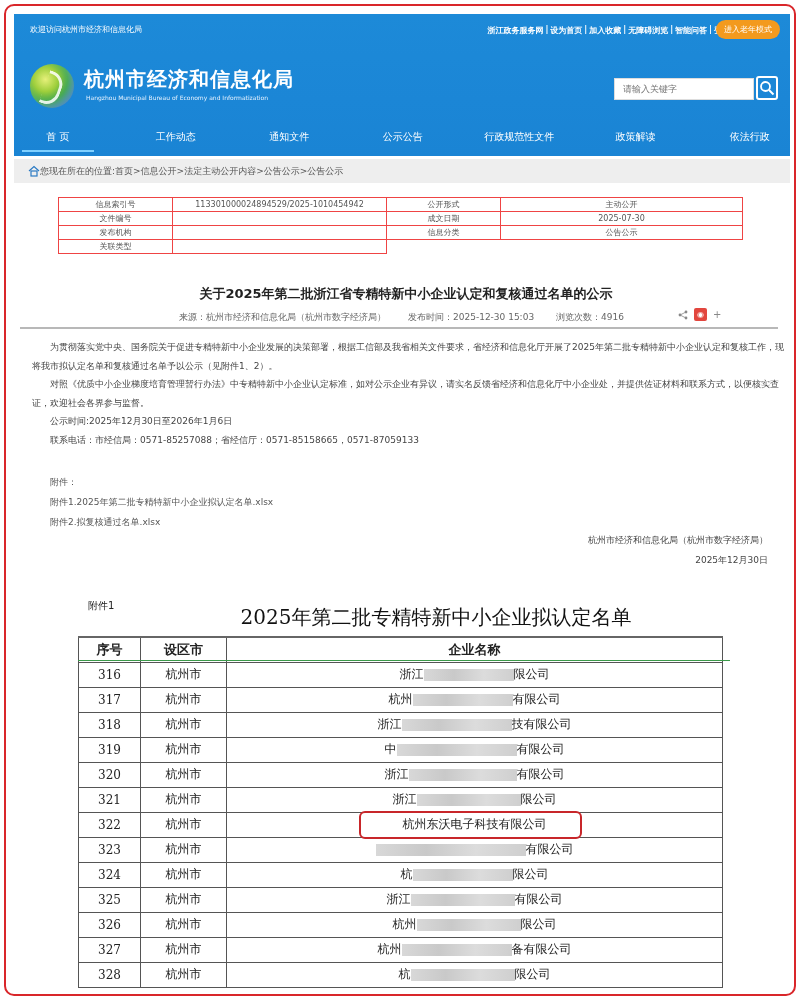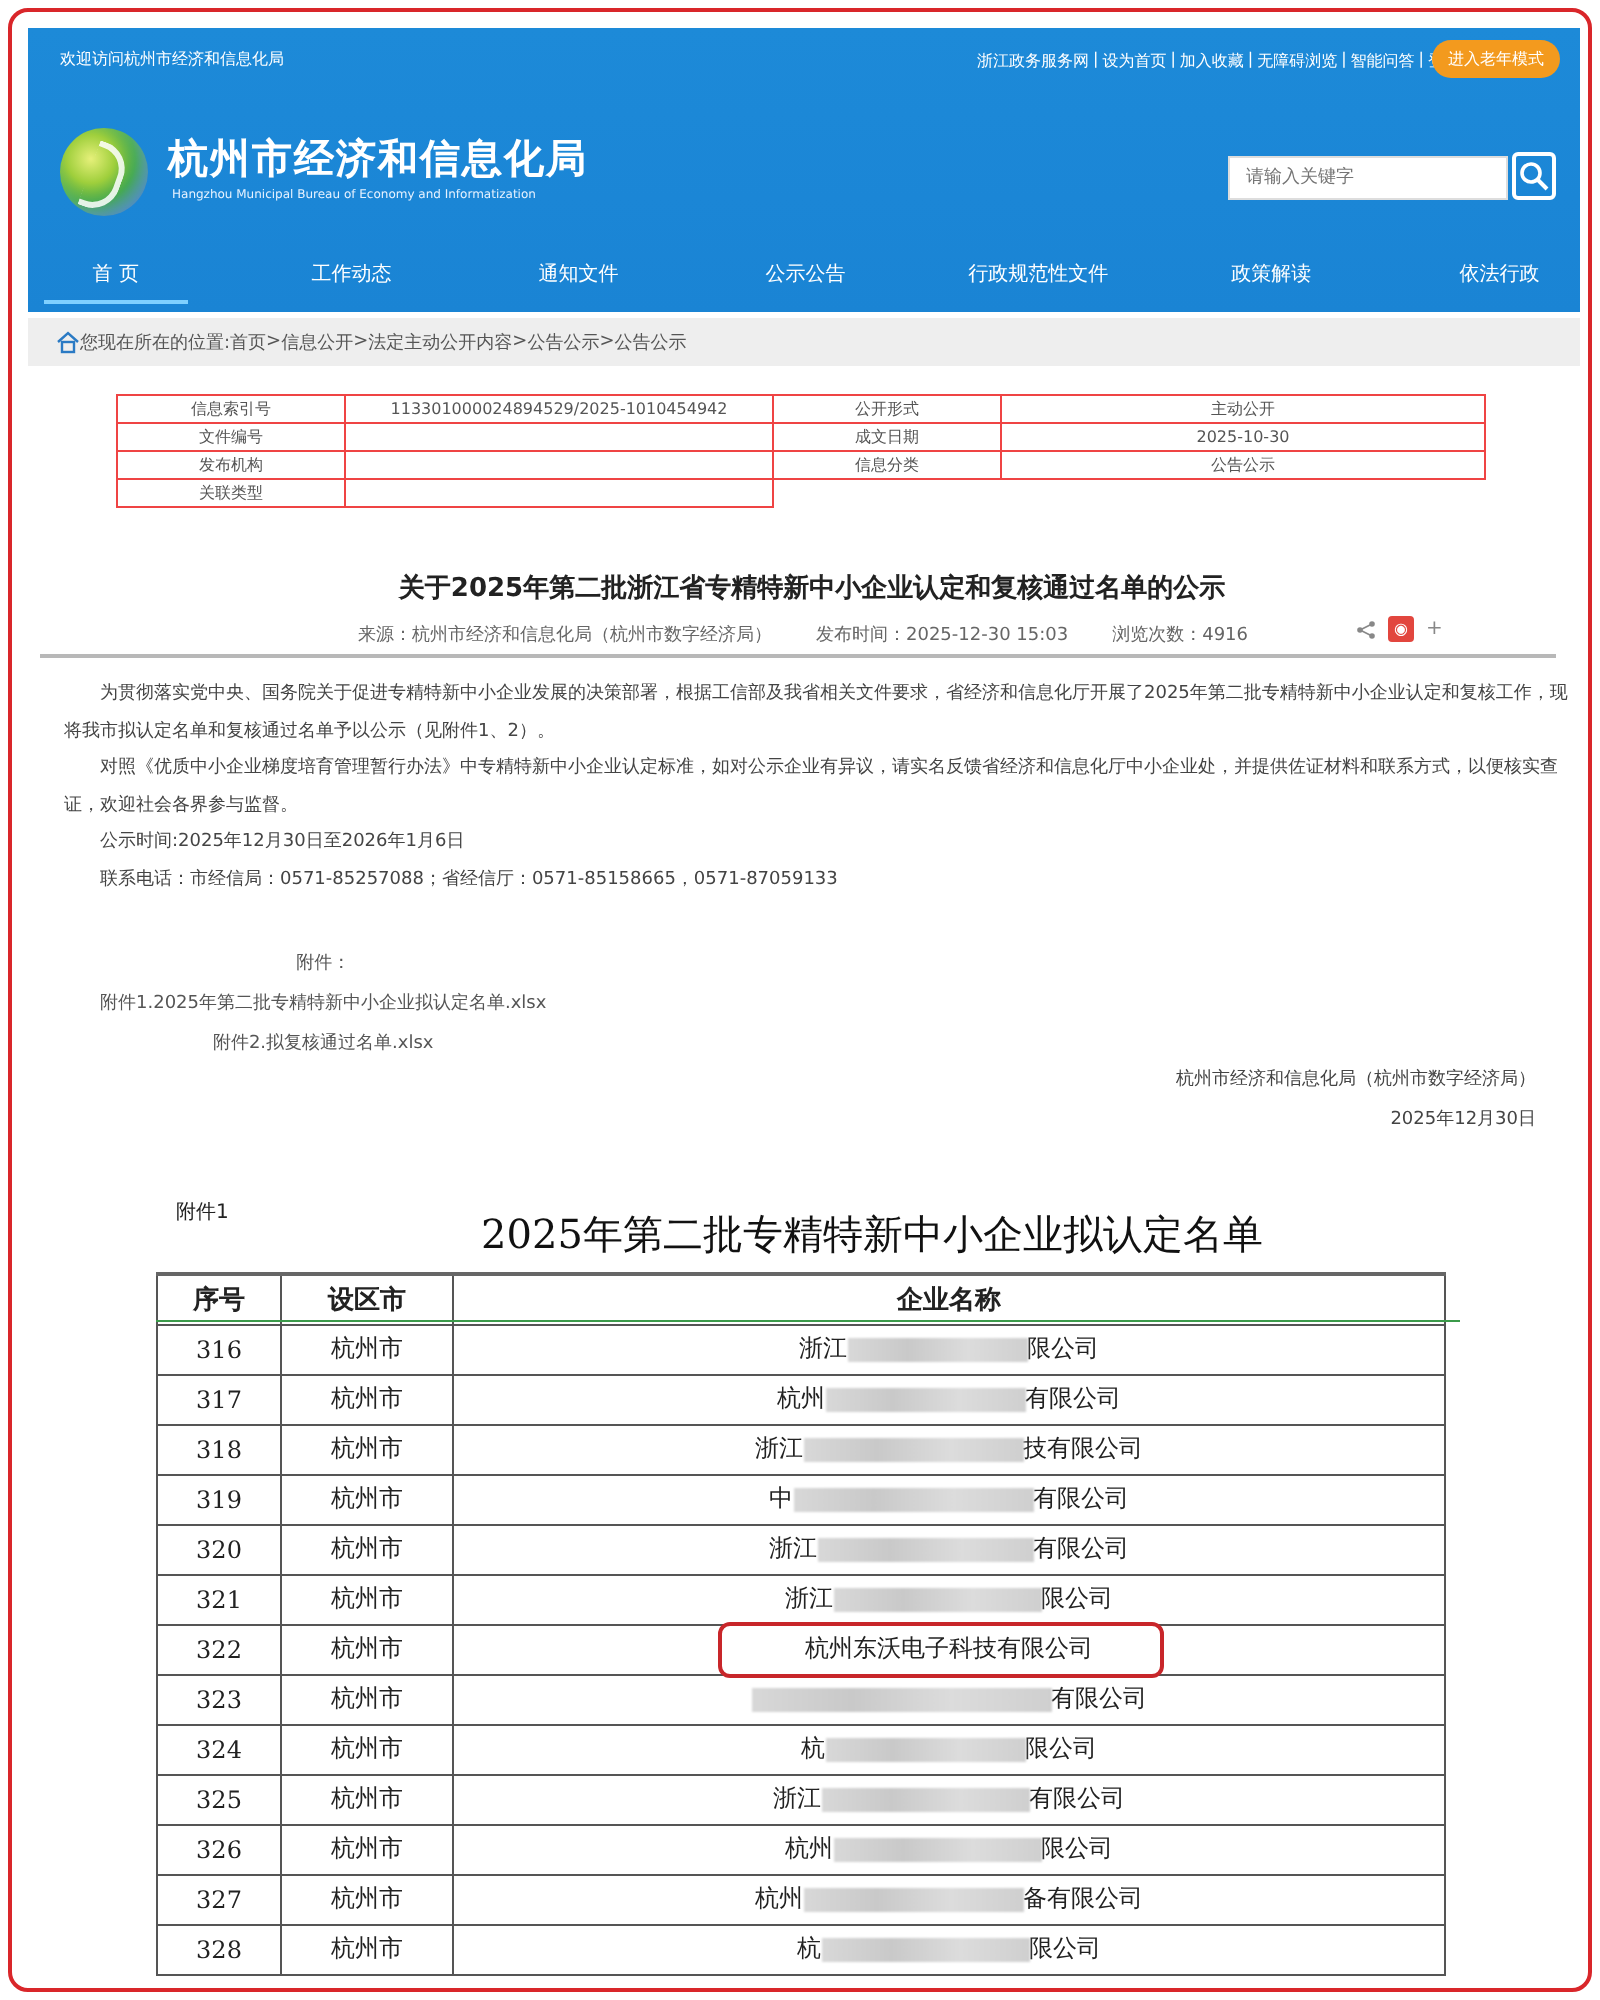--- a/index.html
+++ b/index.html
@@ -8,21 +8,21 @@
   .frame {
     position: absolute; left: 4px; top: 4px; width: 792px; height: 992px;
     border: 2px solid #d9262a; border-radius: 10px; overflow: hidden; background: #fff;
   }
   
   .header {
     position: absolute; left: 8px; top: 8px; width: 776px; height: 142px;
     background: linear-gradient(180deg, #1d8ad8 0%, #1b86d6 60%, #1a84d4 100%);
   }
   .welcome { position: absolute; left: 16px; top: 10px; font-size: 8px; color: #fff; }
-  .toplinks { position: absolute; right: 60px; top: 11px; font-size: 8px; color: #fff; display: flex; gap: 0; }
+  .toplinks { position: absolute; right: 60px; top: 11px; font-size: 8px; color: #fff; display: flex; gap: 0; font-weight: bold; }
   .toplinks span.lnk { cursor: pointer; }
   .toplinks span.sep { margin: 0 2px; }
   .elder-btn {
     position: absolute; right: 10px; top: 6px; background: #f39a1e; color: #fff;
     font-size: 8px; padding: 4px 8px; border-radius: 10px; cursor: pointer;
   }
   .logo { position: absolute; left: 16px; top: 50px; width: 44px; height: 44px; border-radius: 50%;
     background: radial-gradient(circle at 35% 35%, #e6f07a 0%, #9fcf3c 30%, #3ca54a 55%, #1565b5 80%, #0d4f9a 100%);
     box-shadow: inset -4px -4px 8px rgba(255,255,255,0.25);
   }
@@ -49,21 +49,21 @@
   .meta td.v2 { width: 242px; }
   .meta tr.last td.nob { border: none; border-left: 1px solid #8fb8d4; }
   
   .art-title { position: absolute; left: 0; width: 800px; top: 279px; text-align: center; font-size: 13px; font-weight: bold; color: #222; }
   .art-meta { position: absolute; left: 173px; top: 305px; font-size: 9px; color: #666; display: flex; gap: 22px; }
   .share { position: absolute; left: 672px; top: 302px; display: flex; gap: 6px; align-items: center; font-size: 10px; color: #888; }
   .weibo { width: 13px; height: 13px; background: #e2463e; border-radius: 2px; color: #fff; font-size: 8px; display: flex; align-items: center; justify-content: center; }
   .divider { position: absolute; left: 14px; top: 321px; width: 758px; height: 2px; background: #b8b8b8; }
   .body-text { position: absolute; left: 26px; top: 332px; width: 752px; font-size: 9px; color: #444; line-height: 18.5px; }
   .body-text p { text-indent: 18px; }
-  .attach { position: absolute; left: 44px; top: 466px; font-size: 9px; color: #555; line-height: 20px; text-align: center; }
+  .attach { position: absolute; left: 44px; top: 466px; font-size: 9px; color: #555; line-height: 20px; }
   .attach div { cursor: pointer; }
   .sign { position: absolute; right: 26px; top: 524px; font-size: 9px; color: #444; text-align: right; line-height: 20px; }
   
   .sheet-label { position: absolute; left: 82px; top: 593px; font-size: 10px; color: #222; }
   .sheet-title { position: absolute; left: 0; width: 800px; padding-left: 60px; top: 598px; text-align: center;
     font-family: "DejaVu Serif", "Liberation Serif", serif; font-size: 20px; color: #111; }
   .sheet { position: absolute; left: 72px; top: 630px; border-collapse: collapse; font-family: "DejaVu Serif", "Liberation Serif", serif; color: #222; }
   .sheet th, .sheet td { border: 1px solid #555; text-align: center; height: 25px; }
   .sheet th { font-size: 13px; font-weight: bold; border-top: 2px solid #666; }
   .sheet td { font-size: 12px; }
@@ -139,21 +139,21 @@
         <tr>
       <td class="k">信息索引号</td>
       <td class="v">113301000024894529/2025-1010454942</td>
       <td class="k2">公开形式</td>
       <td class="v2">主动公开</td>
     </tr>
     <tr>
       <td class="k">文件编号</td>
       <td class="v"></td>
       <td class="k2">成文日期</td>
-      <td class="v2">2025-10-30</td>
+      <td class="v2">2025-07-30</td>
     </tr>
     <tr>
       <td class="k">发布机构</td>
       <td class="v"></td>
       <td class="k2">信息分类</td>
       <td class="v2">公告公示</td>
     </tr>
     <tr class="last">
       <td class="k">关联类型</td>
       <td class="v"></td>

